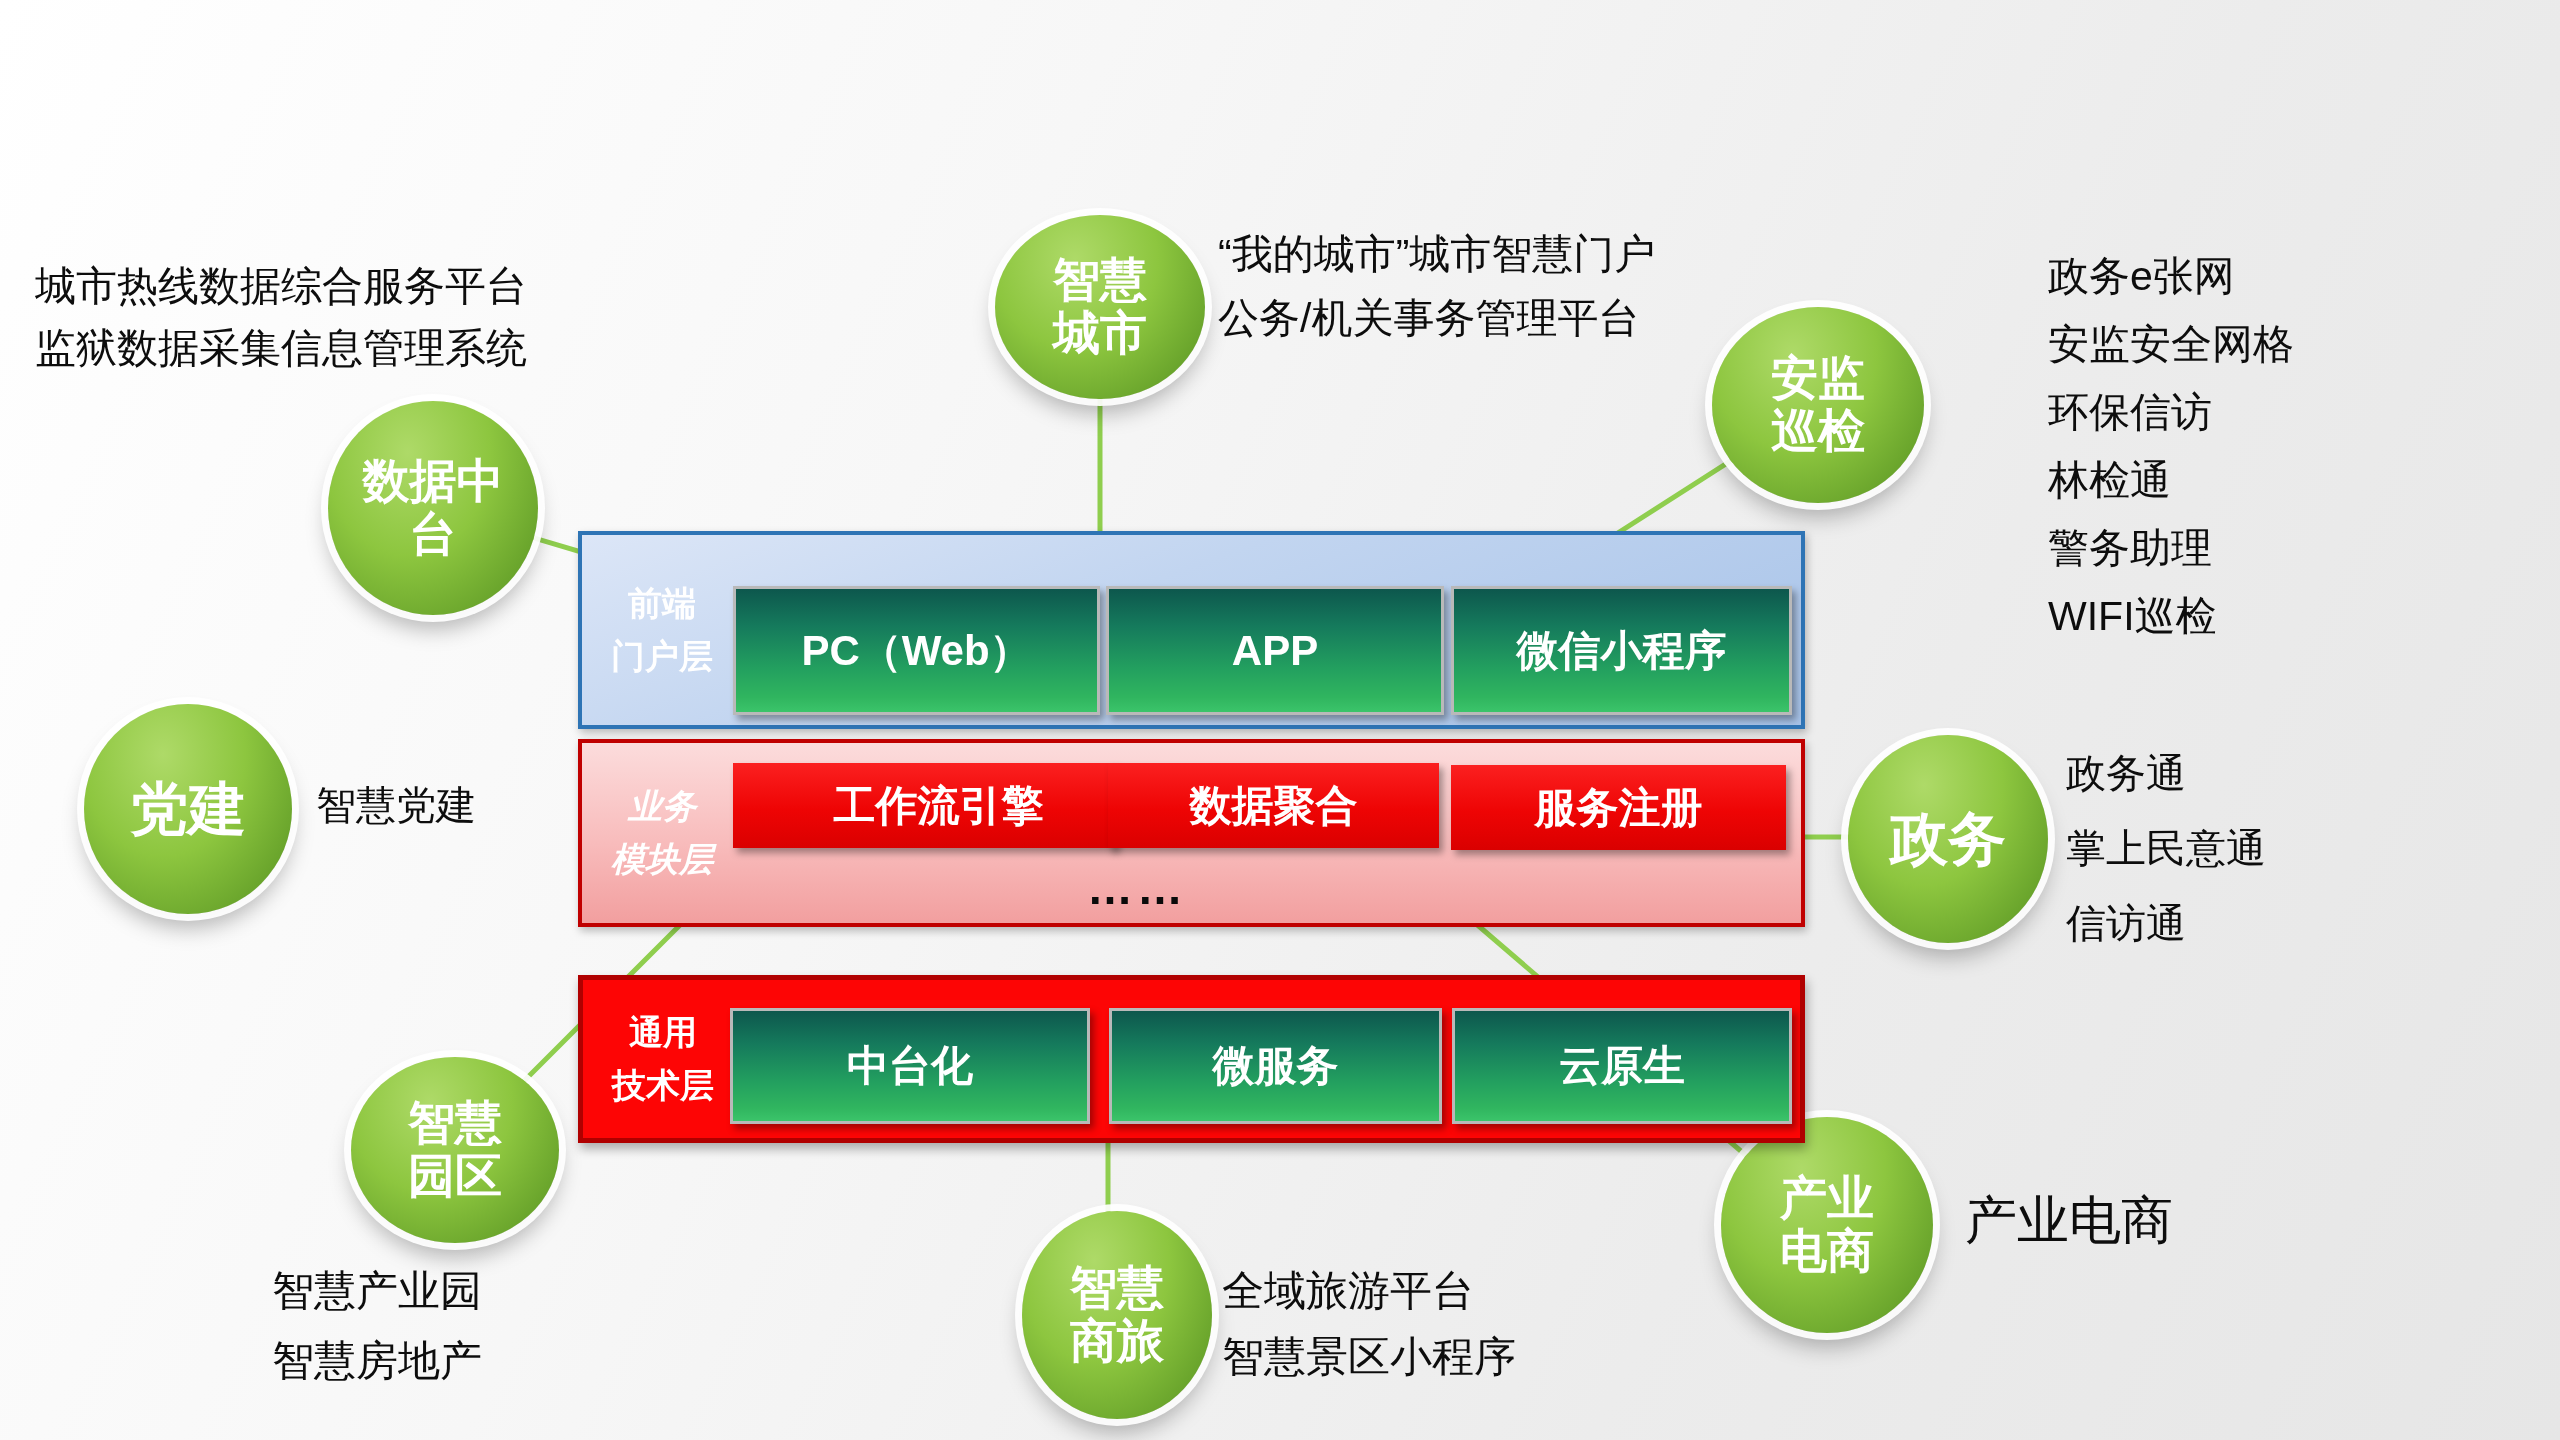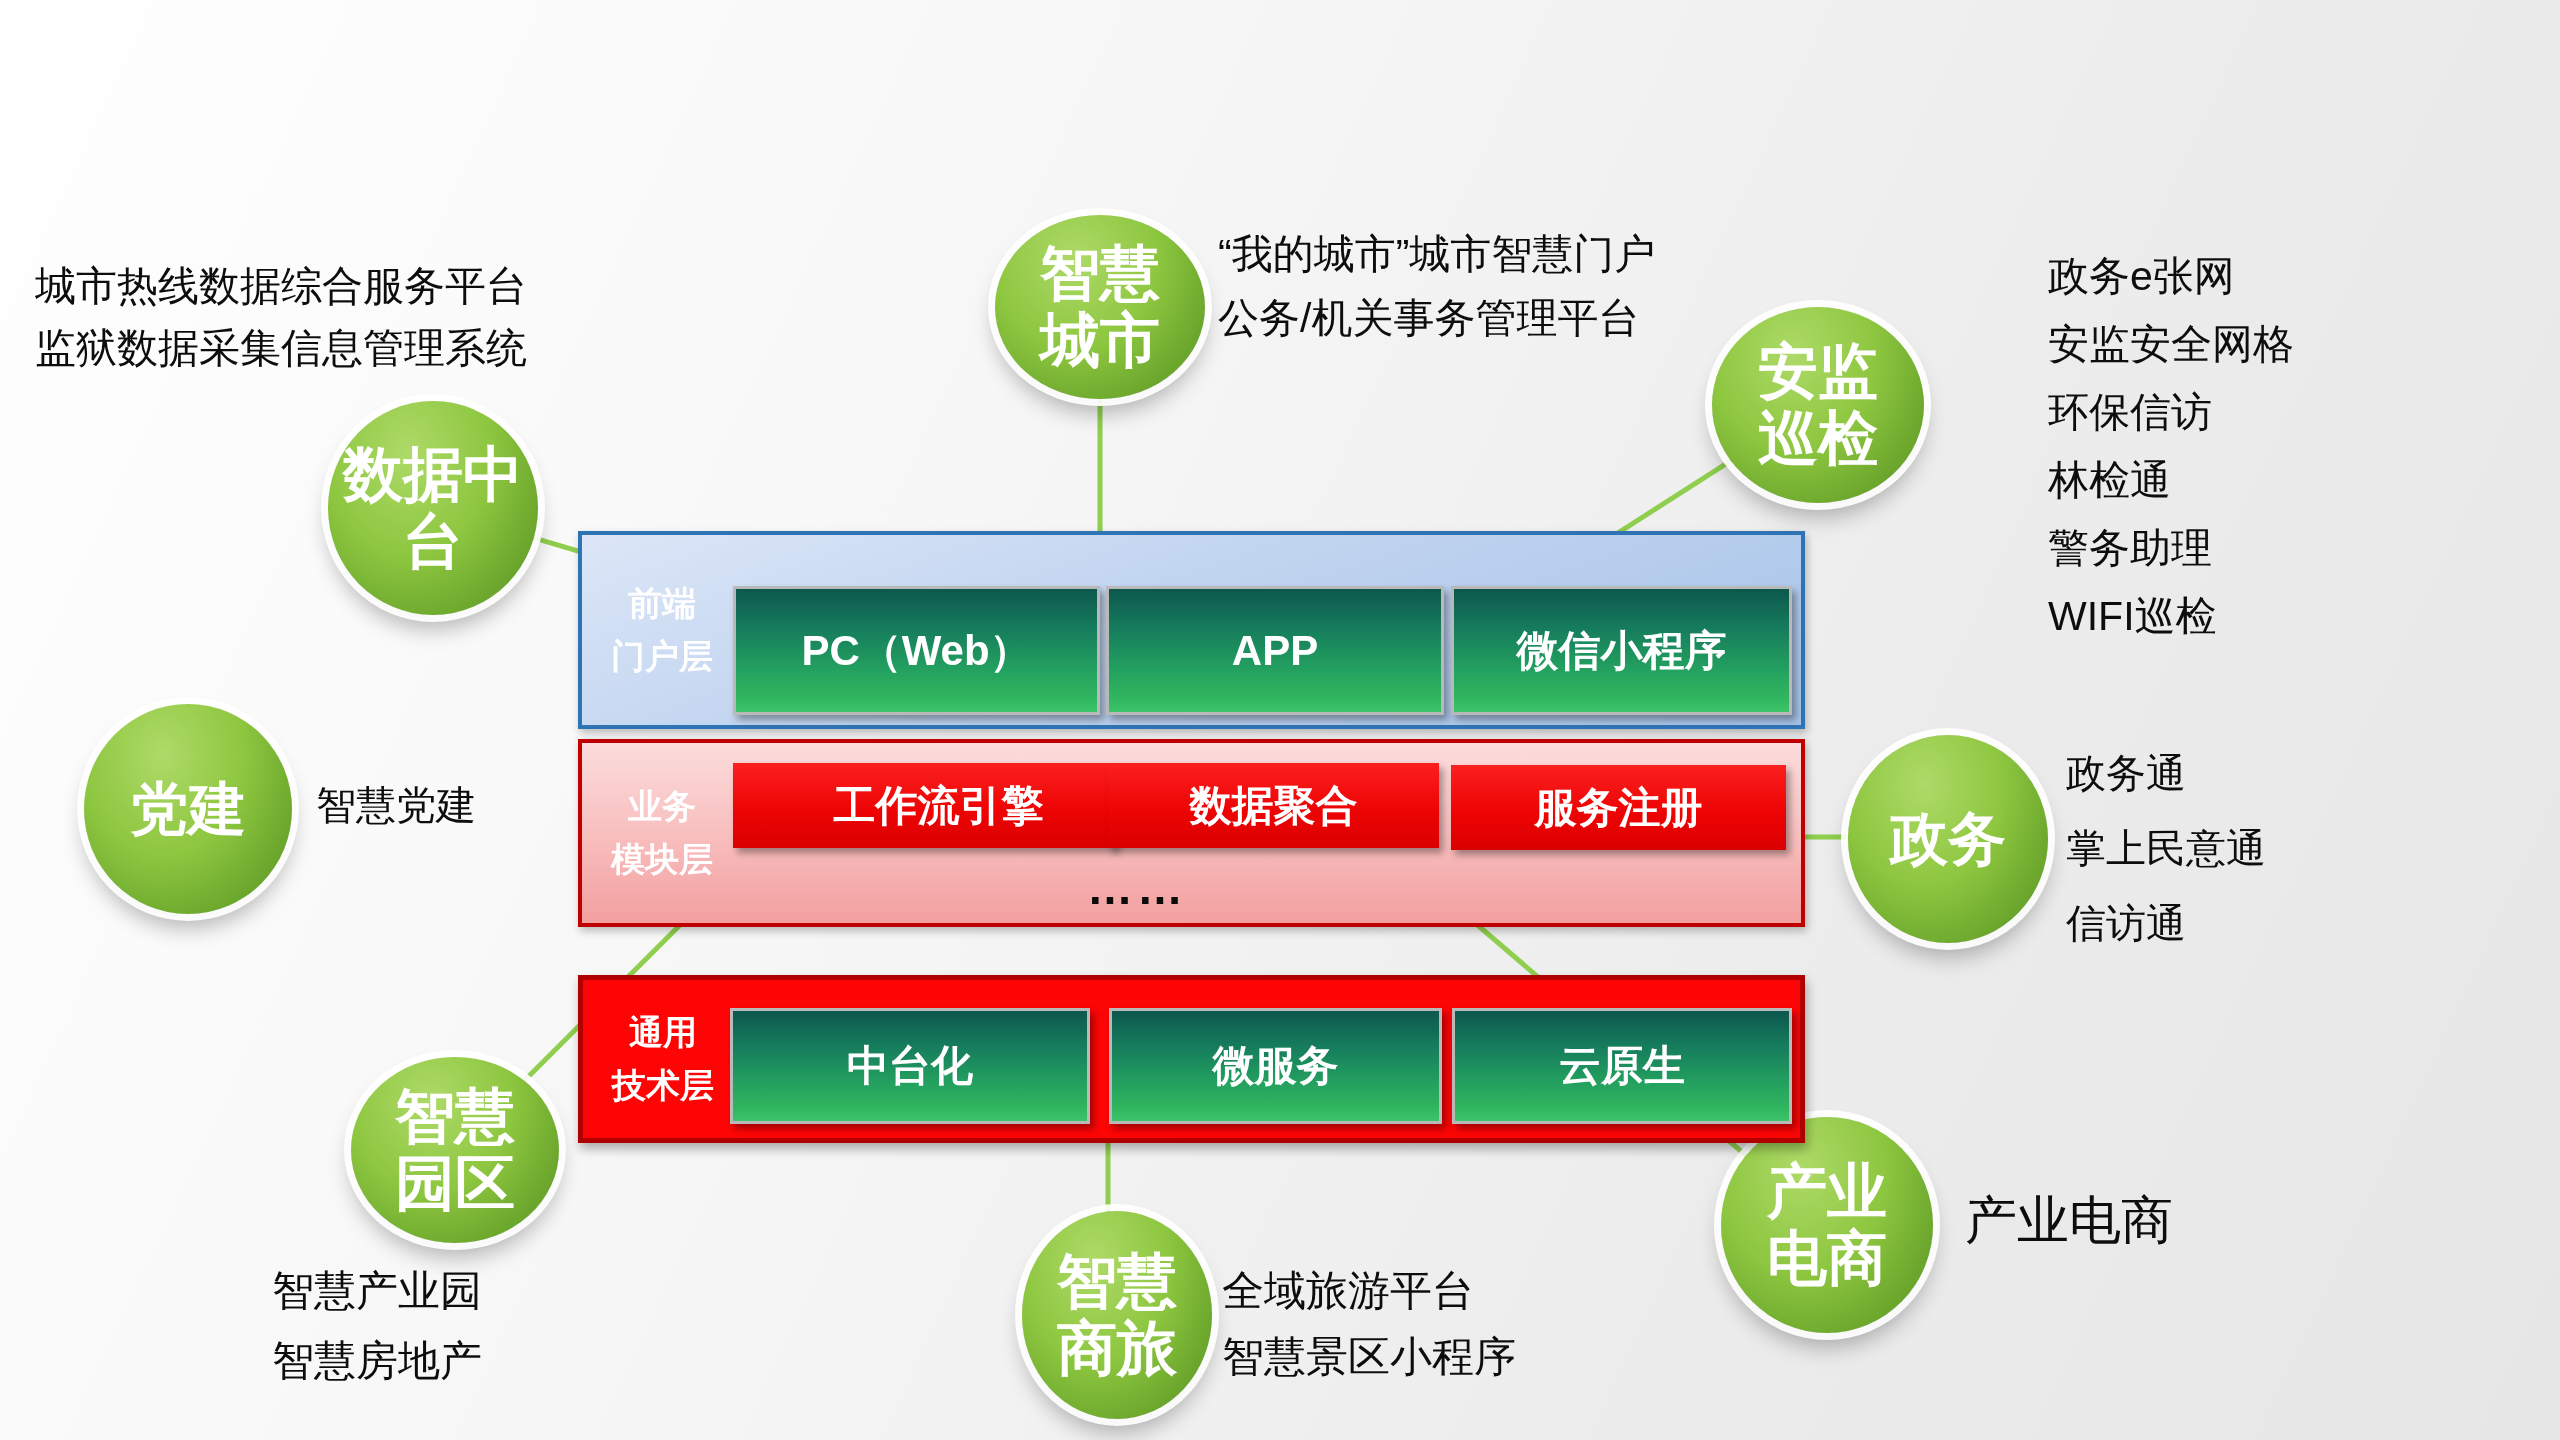--- a/index.html
+++ b/index.html
@@ -22,21 +22,21 @@
   svg.connectors line{stroke:#8fce4e;stroke-width:5;stroke-linecap:round;}
 
   .bubble{
     position:absolute;border-radius:50%;
     display:flex;align-items:center;justify-content:center;text-align:center;
     color:#ffffff;font-weight:bold;white-space:pre-line;
     background:radial-gradient(ellipse at 38% 24%, #aeda68 0%, #8dc63f 45%, #6aa52c 78%, #5d9726 100%);
     box-shadow:0 0 0 7px rgba(255,255,255,0.92), 0 14px 22px rgba(0,0,0,0.28);
     line-height:1.12;
   }
-  .bubble.two-line{font-size:60px;}
+  .bubble.two-line{font-size:47px;}
   .bubble.one-line{font-size:58px;}
 
   .annot{position:absolute;color:#0d0d0d;}
   .annot .line{white-space:nowrap;}
 
   .layer-box{position:absolute;box-sizing:border-box;}
   .layer-box .layer-label{
     position:absolute;left:20px;top:0;bottom:0;width:120px;
     display:flex;align-items:center;justify-content:center;text-align:center;
     color:#ffffff;font-weight:bold;font-size:34px;line-height:1.55;white-space:pre-line;
@@ -151,21 +151,21 @@
 
   <div class="layer-box frontend-box" style="left:578px;top:531px;width:1227px;height:198px;padding-left:38px;">
     <div class="layer-label">前端
 门户层</div>
     <div class="btn green" style="left:151px;top:51px;width:361px;height:123px;">PC（Web）</div>
     <div class="btn green" style="left:524px;top:51px;width:332px;height:123px;">APP</div>
     <div class="btn green" style="left:869px;top:51px;width:335px;height:123px;">微信小程序</div>
   </div>
 
   <div class="layer-box business-box" style="left:578px;top:739px;width:1227px;height:188px;">
-    <div class="layer-label" style="color:#ffffff;">业务
+    <div class="layer-label" style="color:#ffffff;font-style:italic;">业务
 模块层</div>
     <div class="btn red" style="left:151px;top:20px;width:355px;height:85px;padding-left:28px;">工作流引擎</div>
     <div class="btn red" style="left:526px;top:20px;width:331px;height:85px;">数据聚合</div>
     <div class="btn red" style="left:869px;top:22px;width:335px;height:85px;">服务注册</div>
     <div class="ellipsis-dots" style="left:450px;top:118px;width:210px;">……</div>
   </div>
 
   <div class="layer-box tech-box" style="left:578px;top:947px;width:1227px;height:168px;">
     <div class="layer-label">通用
 技术层</div>

